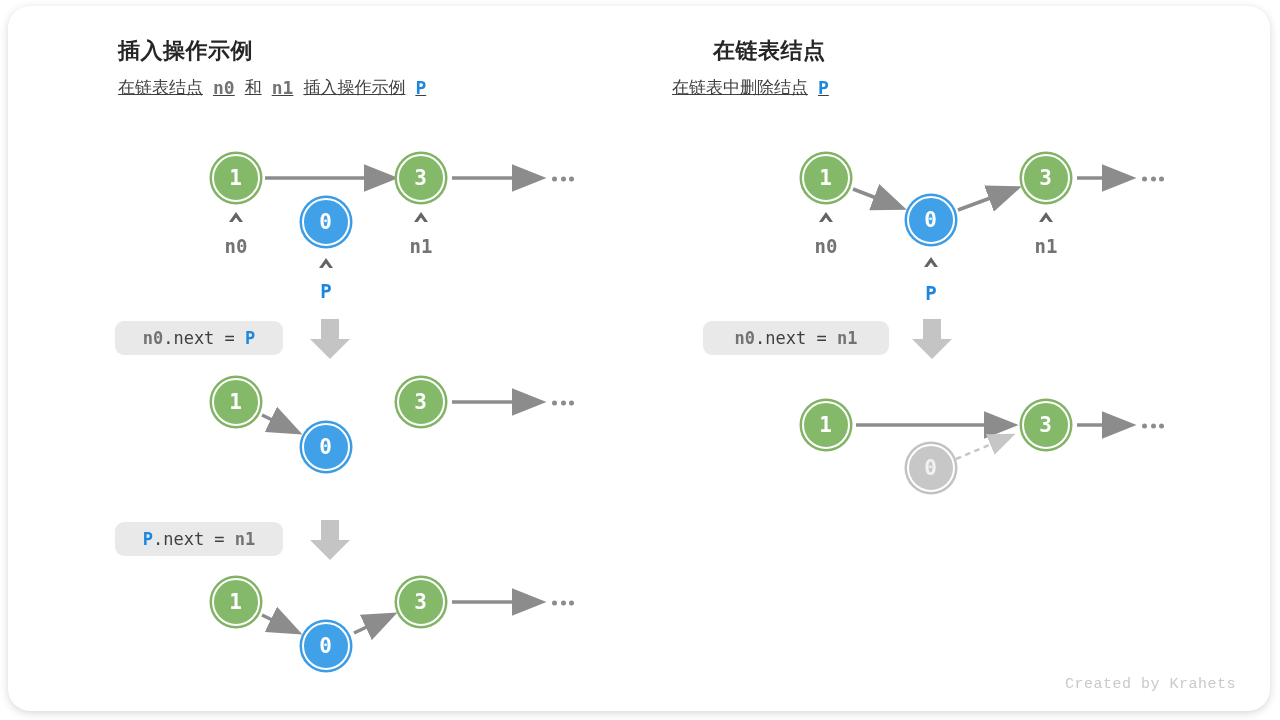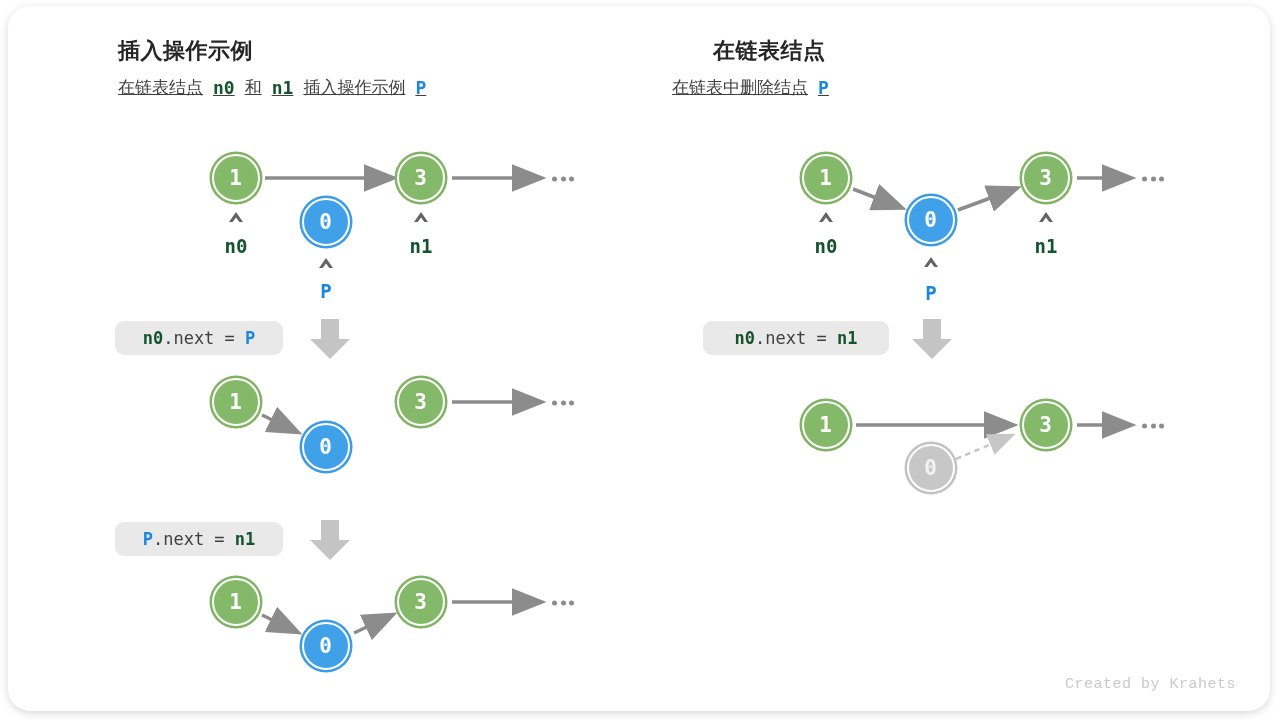--- a/index.html
+++ b/index.html
@@ -5,21 +5,21 @@
   html,body{margin:0;padding:0;background:#fff;width:1280px;height:720px;overflow:hidden;
     font-family:"Liberation Sans",sans-serif;}
   .stage{position:relative;width:1280px;height:656px;}
   .card{position:absolute;left:8px;top:6px;width:1262px;height:705px;background:#fff;
     border-radius:22px;box-shadow:0 2px 8px rgba(0,0,0,.16);}
   .overlay{position:absolute;left:0;top:0;width:1280px;height:720px;pointer-events:none;}
 
   .h{position:absolute;font-weight:bold;font-size:22px;color:#262626;letter-spacing:.5px;}
   .sub{position:absolute;top:76px;display:flex;align-items:center;font-size:17px;color:#404040;text-decoration:underline;}
   .sub .tok{font-family:"DejaVu Sans Mono",monospace;font-weight:bold;font-size:18px;margin:0 10px;}
-  .g{color:#14532d;} .b{color:#1c87dd;}
+  .g{color:#737373;} .b{color:#1c87dd;}
 
   .node{position:absolute;width:44px;height:44px;border-radius:50%;border:2.5px solid #fff;
     display:flex;align-items:center;justify-content:center;color:#fff;
     font-family:"DejaVu Sans Mono",monospace;font-weight:bold;font-size:21px;}
   .node.ng{background:#85b96a;box-shadow:0 0 0 2.5px #80b363;}
   .node.nb{background:#41a1e8;box-shadow:0 0 0 2.5px #3b9ce5;}
   .node.nx{background:#c7c7c7;box-shadow:0 0 0 2.5px #c2c2c2;color:#f2f2f2;}
 
   .lbl{position:absolute;transform:translateX(-50%);
     font-family:"DejaVu Sans Mono",monospace;font-weight:bold;font-size:19px;}

